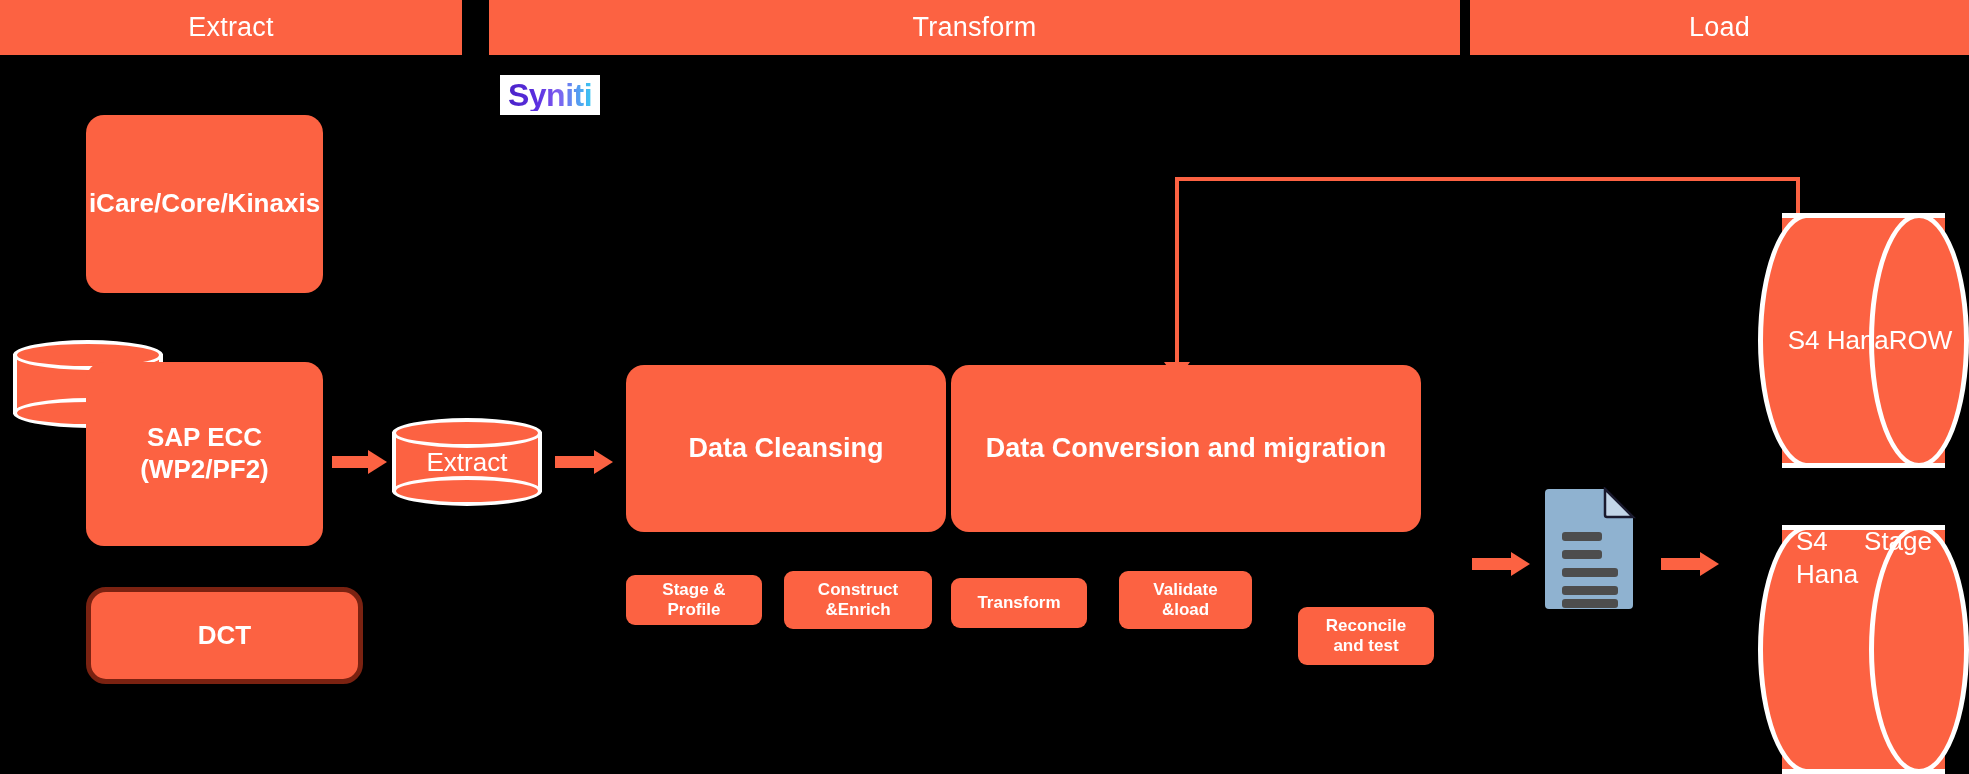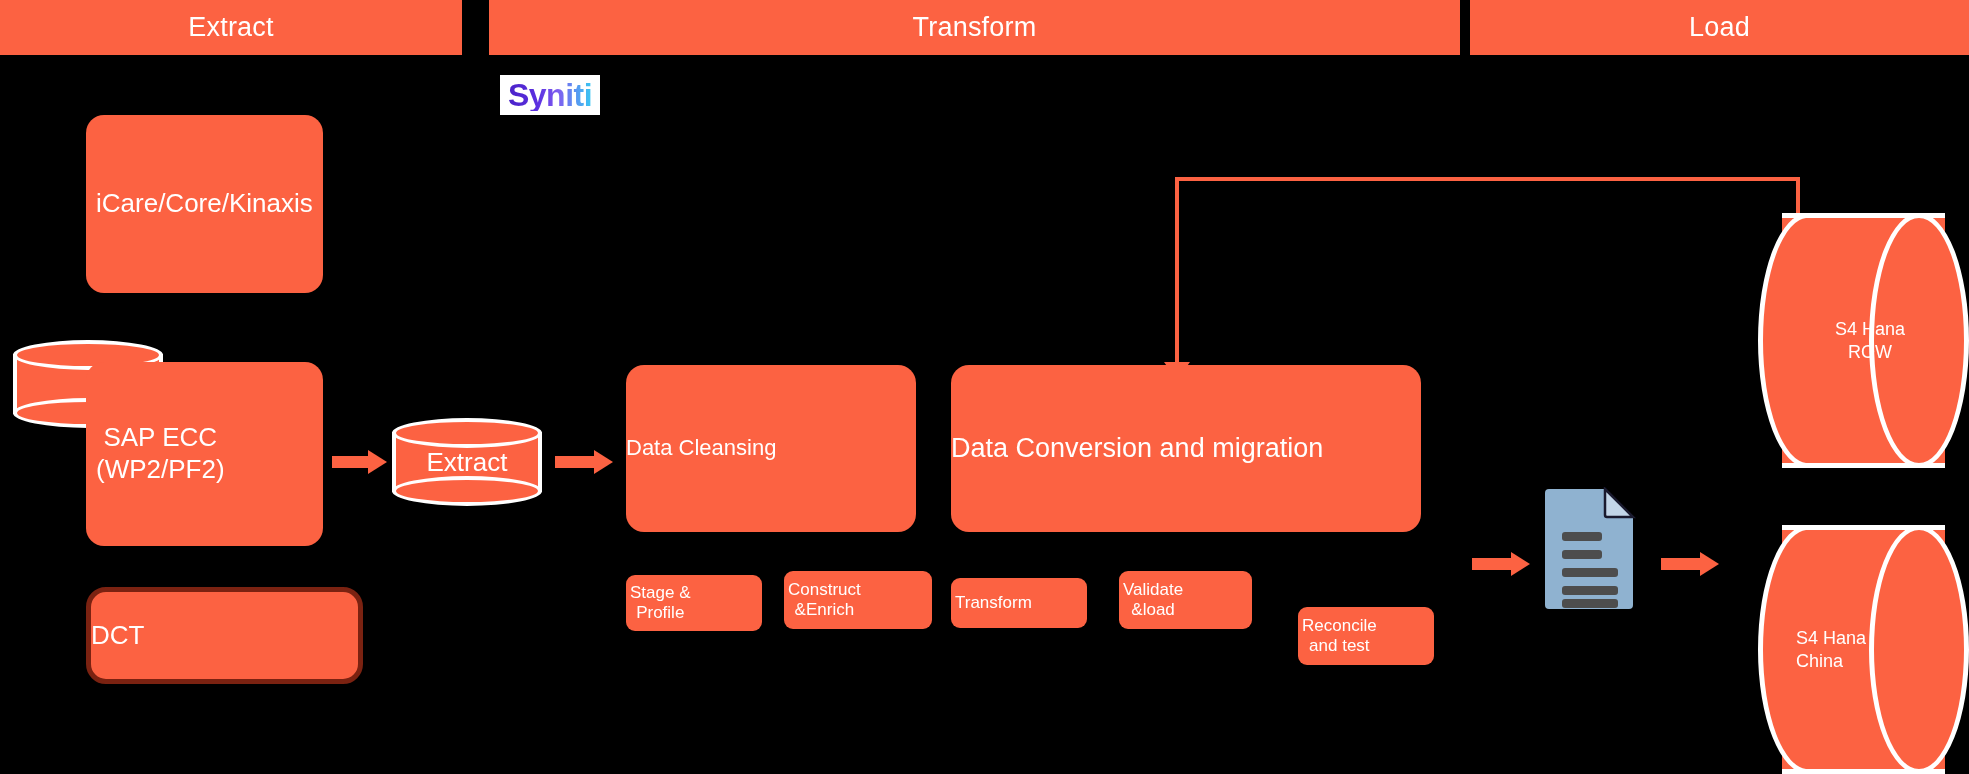--- a/index.html
+++ b/index.html
@@ -16,34 +16,34 @@
     color:#ffffff;display:flex;align-items:center;justify-content:center;
     font-size:27px;letter-spacing:.2px;
   }
   #bar-extract{left:0;width:462px;}
   #bar-transform{left:489px;width:971px;}
   #bar-load{left:1470px;width:499px;}
 
   
   .box{
     position:absolute;background:#FC6242;color:#fff;
-    display:flex;align-items:center;justify-content:flex-start;text-align:center;
-    border-radius:18px;line-height:1.22;box-sizing:border-box;
+    display:flex;align-items:center;justify-content:center;text-align:center;
+    border-radius:18px;line-height:1.22;box-sizing:border-box;font-weight:bold;
   }
   .box.small{border-radius:9px;font-size:17px;line-height:1.2;padding:2px 4px;}
 
   #box-icare{left:86px;top:115px;width:237px;height:178px;font-size:26px;padding:0 10px;}
   #box-sapecc{left:86px;top:362px;width:237px;height:184px;font-size:26px;padding:0 10px;}
   #box-dct{left:86px;top:587px;width:277px;height:97px;font-size:26px;border:5px solid #7B2211;border-radius:20px;}
 
   #box-dashboards{left:626px;top:252px;width:795px;height:63px;font-size:27px;border-radius:13px;z-index:6;}
-  #box-cleansing{left:626px;top:365px;width:290px;height:167px;font-size:22px;z-index:6;}
+  #box-cleansing{left:626px;top:365px;width:320px;height:167px;font-size:27px;z-index:6;}
   #box-conversion{left:951px;top:365px;width:470px;height:167px;font-size:27px;z-index:6;}
 
-  #box-stage{left:626px;top:575px;width:136px;height:56px;}
+  #box-stage{left:626px;top:575px;width:136px;height:50px;}
   #box-construct{left:784px;top:571px;width:148px;height:58px;}
   #box-transform2{left:951px;top:578px;width:136px;height:50px;}
   #box-validate{left:1119px;top:571px;width:133px;height:58px;}
   #box-reconcile{left:1298px;top:571px;width:136px;height:58px;margin-top:36px;}
 
   
   .cyl-v{position:absolute;}
   .cyl-v .body{
     position:absolute;left:0;right:0;top:14px;bottom:14px;
     background:#FC6242;border-left:4px solid #fff;border-right:4px solid #fff;
@@ -76,22 +76,22 @@
     position:absolute;right:0;top:0;width:100px;height:100%;
     background:#FC6242;border:5px solid #fff;border-radius:50%;box-sizing:border-box;
   }
   .cyl-h .cap-l{
     position:absolute;left:0;top:0;width:100px;height:100%;
     background:#FC6242;border:5px solid #fff;border-radius:50%;box-sizing:border-box;
     clip-path:inset(0 52% 0 0);
   }
   .cyl-h .label{
     position:absolute;left:24px;top:0;width:150px;height:100%;
-    display:flex;flex-direction:column;align-items:flex-start;justify-content:center;
-    color:#fff;font-size:18px;line-height:1.25;z-index:5;padding-left:14px;box-sizing:border-box;
+    display:flex;flex-direction:row;align-items:flex-start;justify-content:center;
+    color:#fff;font-size:26px;line-height:1.25;z-index:5;padding-left:14px;box-sizing:border-box;
   }
   #cyl-row{left:1758px;top:213px;width:211px;height:255px;}
   #cyl-row .label{align-items:center;padding-left:0;width:176px;}
   #cyl-china{left:1758px;top:525px;width:211px;height:249px;}
 
   
   .arrow{position:absolute;height:24px;}
   .arrow .shaft{position:absolute;left:0;top:6px;height:12px;background:#FC6242;}
   .arrow .head{
     position:absolute;right:0;top:0;width:0;height:0;
@@ -268,17 +268,17 @@
       <span>ROW</span>
     </div>
   </div>
 
   <div class="cyl-h" id="cyl-china">
     <div class="body"></div>
     <div class="cap-r"></div>
     <div class="cap-l"></div>
     <div class="label">
       <span>S4 Hana</span>
-      <span>China</span>
+      <span>Stage</span>
     </div>
   </div>
 
 </div>
 
 </body></html>

